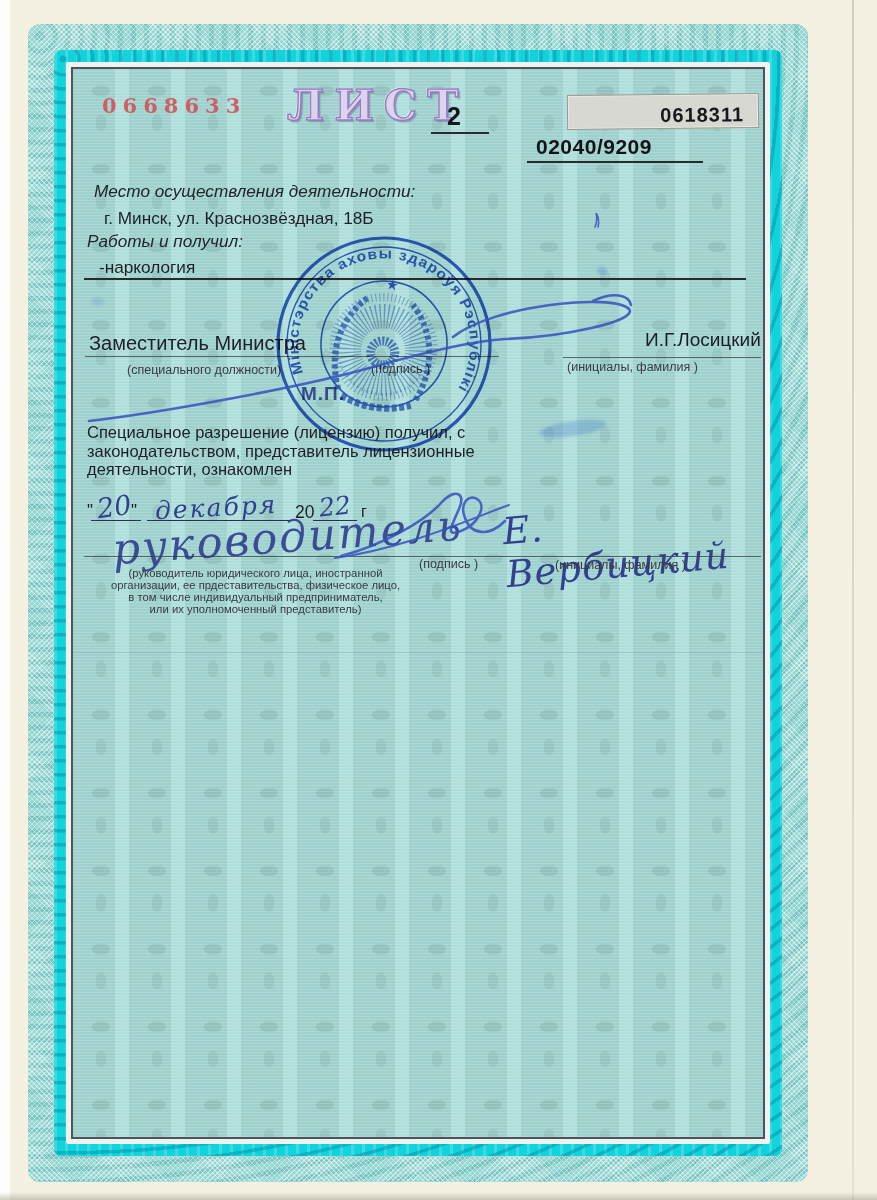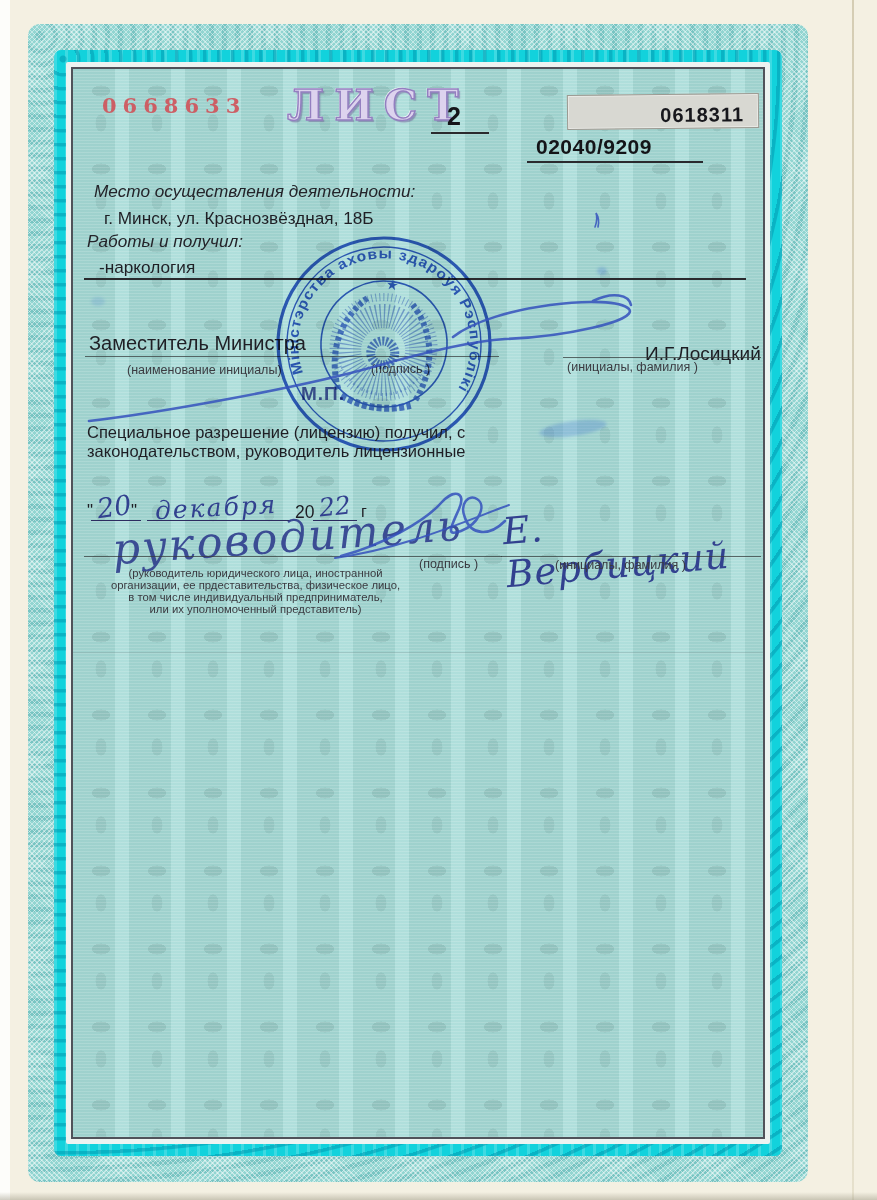--- a/index.html
+++ b/index.html
@@ -85,23 +85,23 @@
             <div class="abs line" style="left:586px;top:92px;width:44px;opacity:.6;"></div>
 
             <div class="abs itlabel" style="left:21px;top:112px;">Место осуществления деятельности:</div>
             <div class="abs val" style="left:31px;top:139px;">г. Минск, ул. Краснозвёздная, 18Б</div>
             <div class="abs itlabel" style="left:14px;top:162px;">Работы и получил:</div>
             <div class="abs val" style="left:26px;top:188px;">-наркология</div>
             <div class="abs line" style="left:11px;top:209px;width:662px;"></div>
 
             <div class="abs postext" style="left:16px;top:263px;">Заместитель Министра</div>
             <div class="abs thinline" style="left:12px;top:287px;width:414px;"></div>
-            <div class="abs caption" style="left:54px;top:294px;">(наименование инициалы)</div>
+            <div class="abs caption" style="left:54px;top:294px;">(специального должности)</div>
             <div class="abs caption" style="left:298px;top:293px;">(подпись )</div>
-            <div class="abs" style="left:572px;top:274px;font-size:19px;color:#1d1d23;">И.Г.Лосицкий</div>
+            <div class="abs" style="left:572px;top:260px;font-size:19px;color:#1d1d23;">И.Г.Лосицкий</div>
             <div class="abs thinline" style="left:490px;top:288px;width:198px;"></div>
             <div class="abs caption" style="left:494px;top:291px;">(инициалы, фамилия )</div>
             <div class="abs mp" style="left:228px;top:314px;">М.П.</div>
 
             <div class="abs sealwrap" style="left:196px;top:160px;width:230px;height:230px;">
               <svg width="230" height="230" viewBox="0 0 230 230">
                 <g fill="none" stroke="#2b55c8">
                   <circle cx="115" cy="115" r="106" stroke-width="3.2"></circle>
                   <circle cx="115" cy="115" r="97" stroke-width="1.4"></circle>
                   <circle cx="115" cy="115" r="63" stroke-width="1.6"></circle>
@@ -117,21 +117,22 @@
                   <path id="sealRing" d="M 39 155 A 86 86 0 1 1 194 150" fill="none"></path>
                 </defs>
                 <text font-size="14.5" letter-spacing="1" fill="#2b55c8" font-weight="bold" font-family="Liberation Sans, sans-serif">
                   <textPath href="#sealRing" textLength="455" lengthAdjust="spacingAndGlyphs">Міністэрства аховы здароўя Рэспублікі Беларусь ☆</textPath>
                 </text>
               </svg>
             </div>
 
             <div class="abs para" style="left:14px;top:354px;width:410px;">
               <span>Специальное разрешение (лицензию) получил, с</span>
-              <span>законодательством, руководитель лицензионные</span>
+              <span>законодательством, представитель лицензионные</span>
+              <span>деятельности, ознакомлен</span>
             </div>
 
             <div class="abs" style="left:14px;top:432px;font-size:17px;color:#1e1e24;">"</div>
             <div class="abs hand" style="left:24px;top:422px;font-size:27px;transform:rotate(-8deg);">20</div>
             <div class="abs" style="left:58px;top:432px;font-size:17px;color:#1e1e24;">"</div>
             <div class="abs thinline" style="left:18px;top:451px;width:50px;background:#2c2c60;"></div>
             <div class="abs thinline" style="left:74px;top:451px;width:144px;background:#2c2c60;"></div>
             <div class="abs hand" style="left:82px;top:424px;font-size:25px;transform:rotate(-3deg);letter-spacing:2px;">декабря</div>
             <div class="abs" style="left:222px;top:433px;font-size:17.5px;color:#1e1e24;">20</div>
             <div class="abs thinline" style="left:240px;top:451px;width:44px;background:#2c2c60;"></div>

